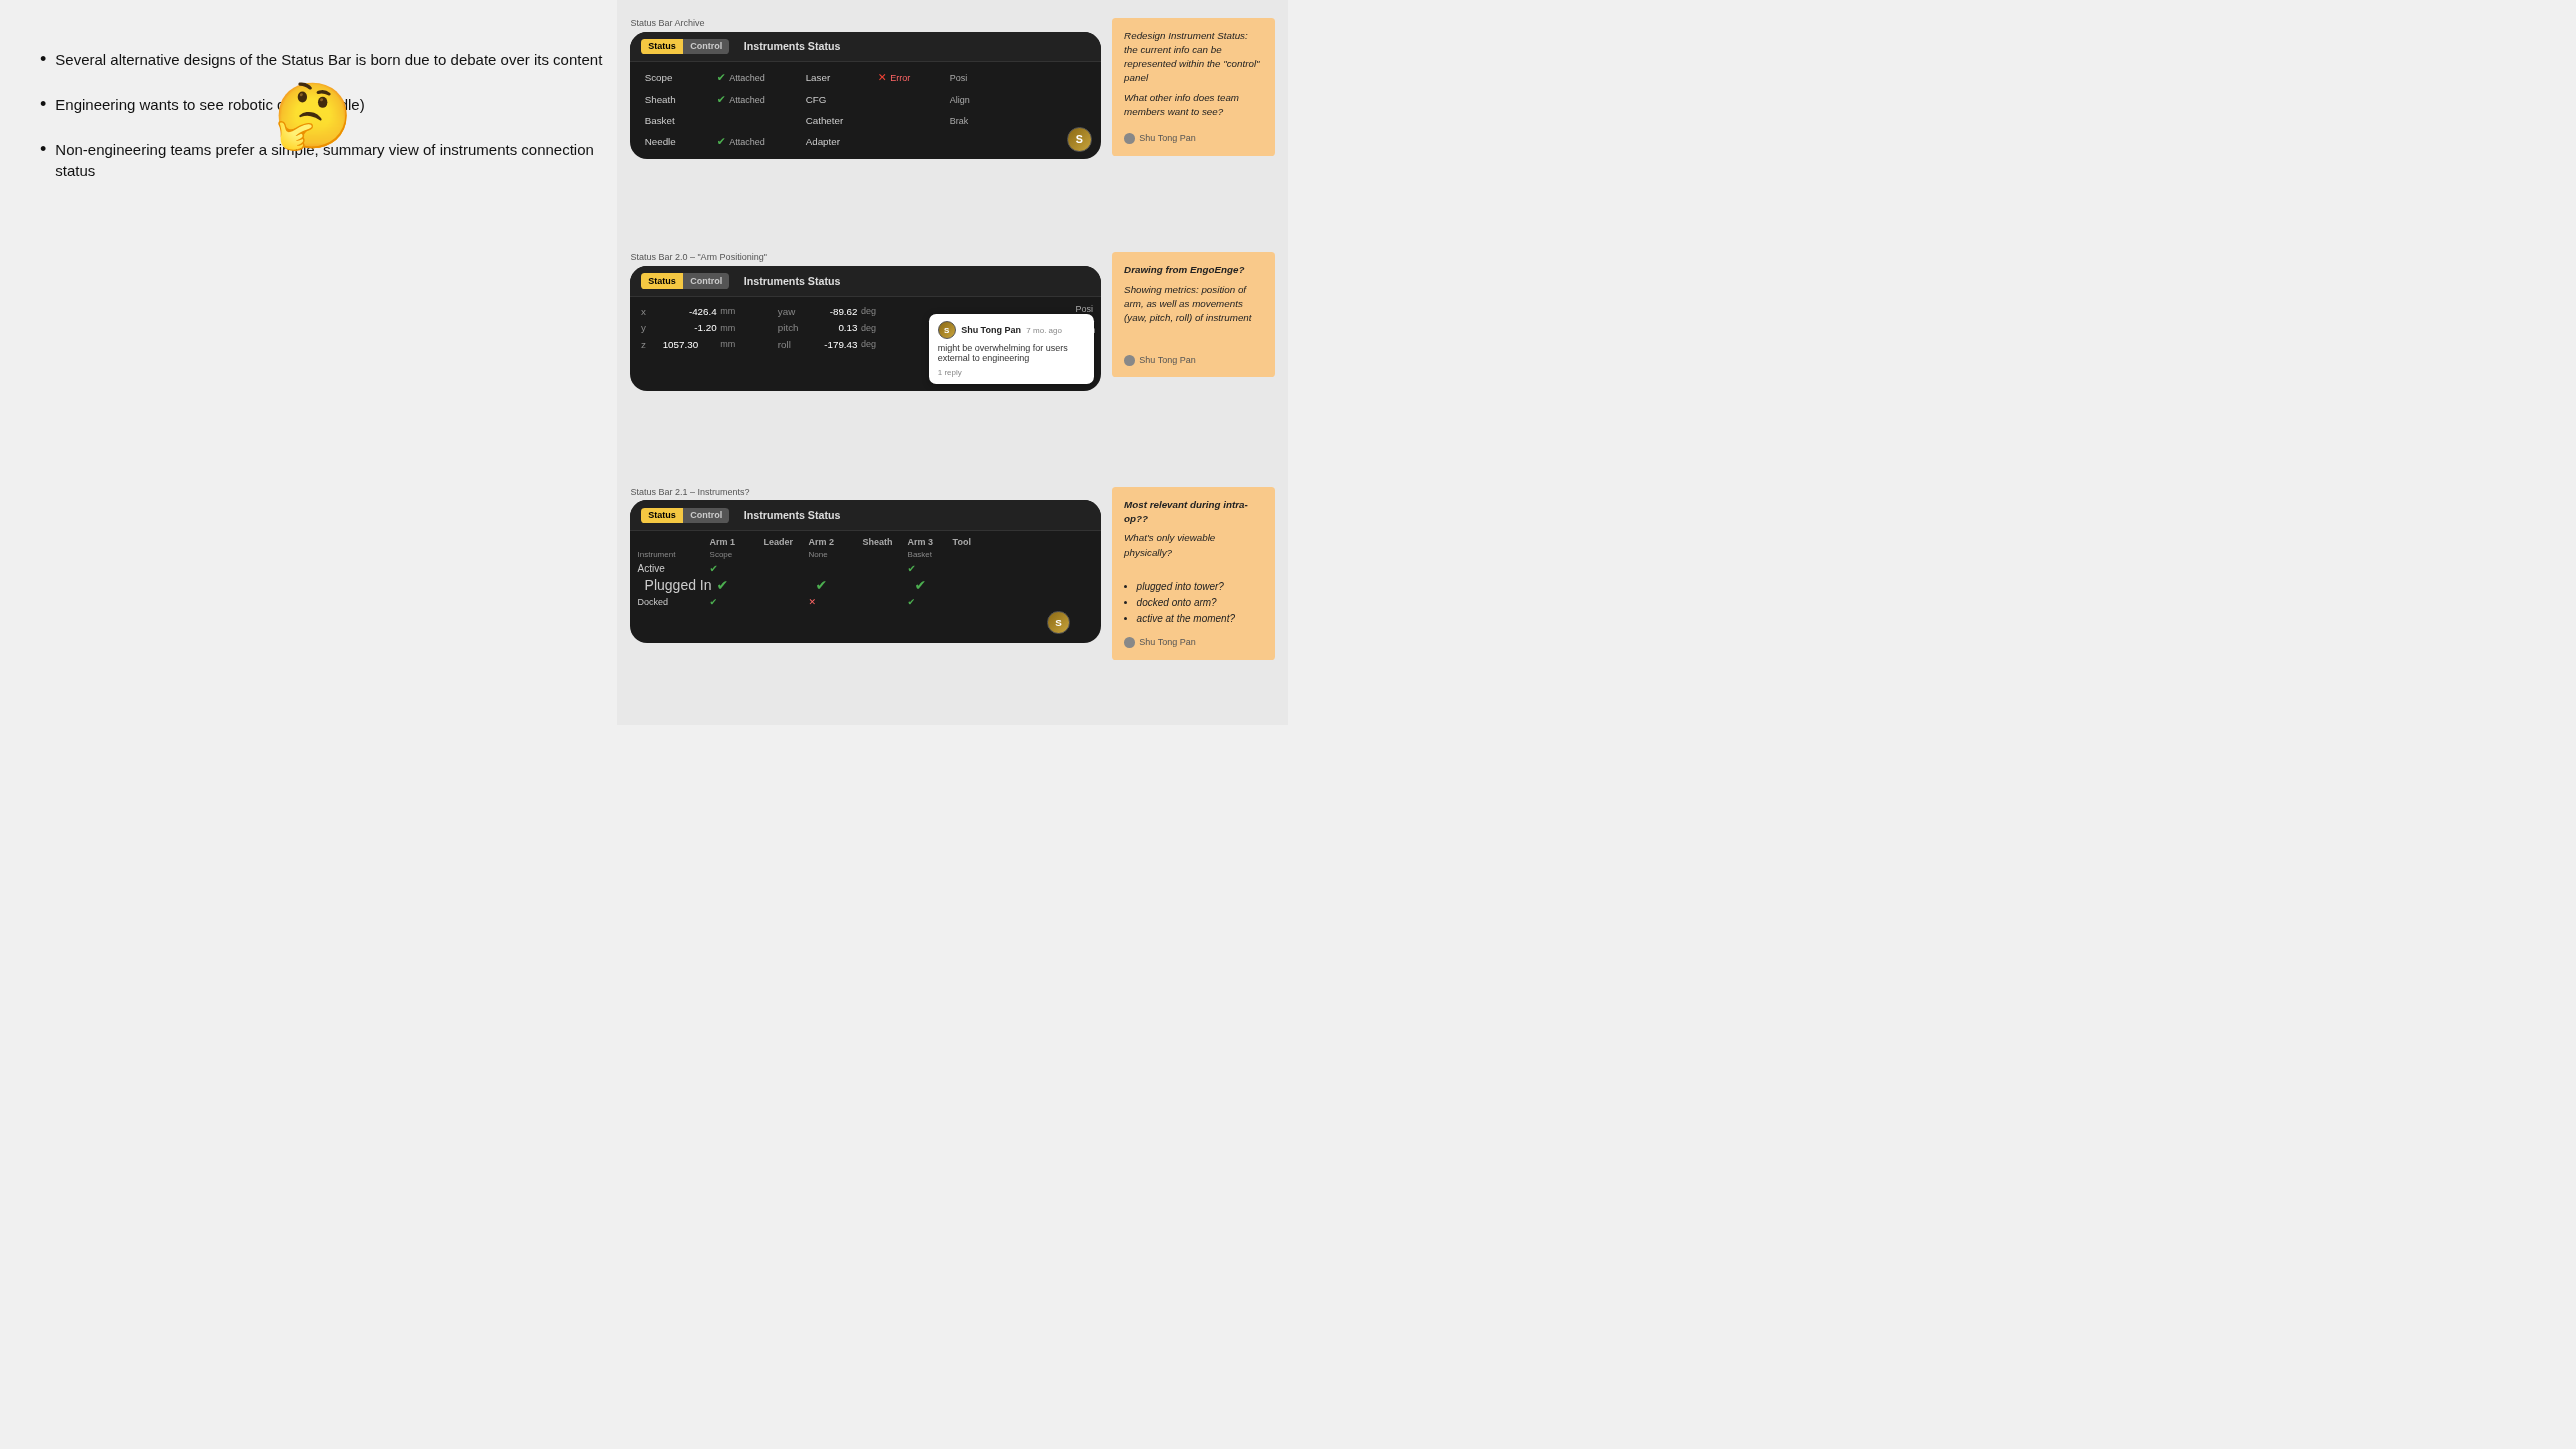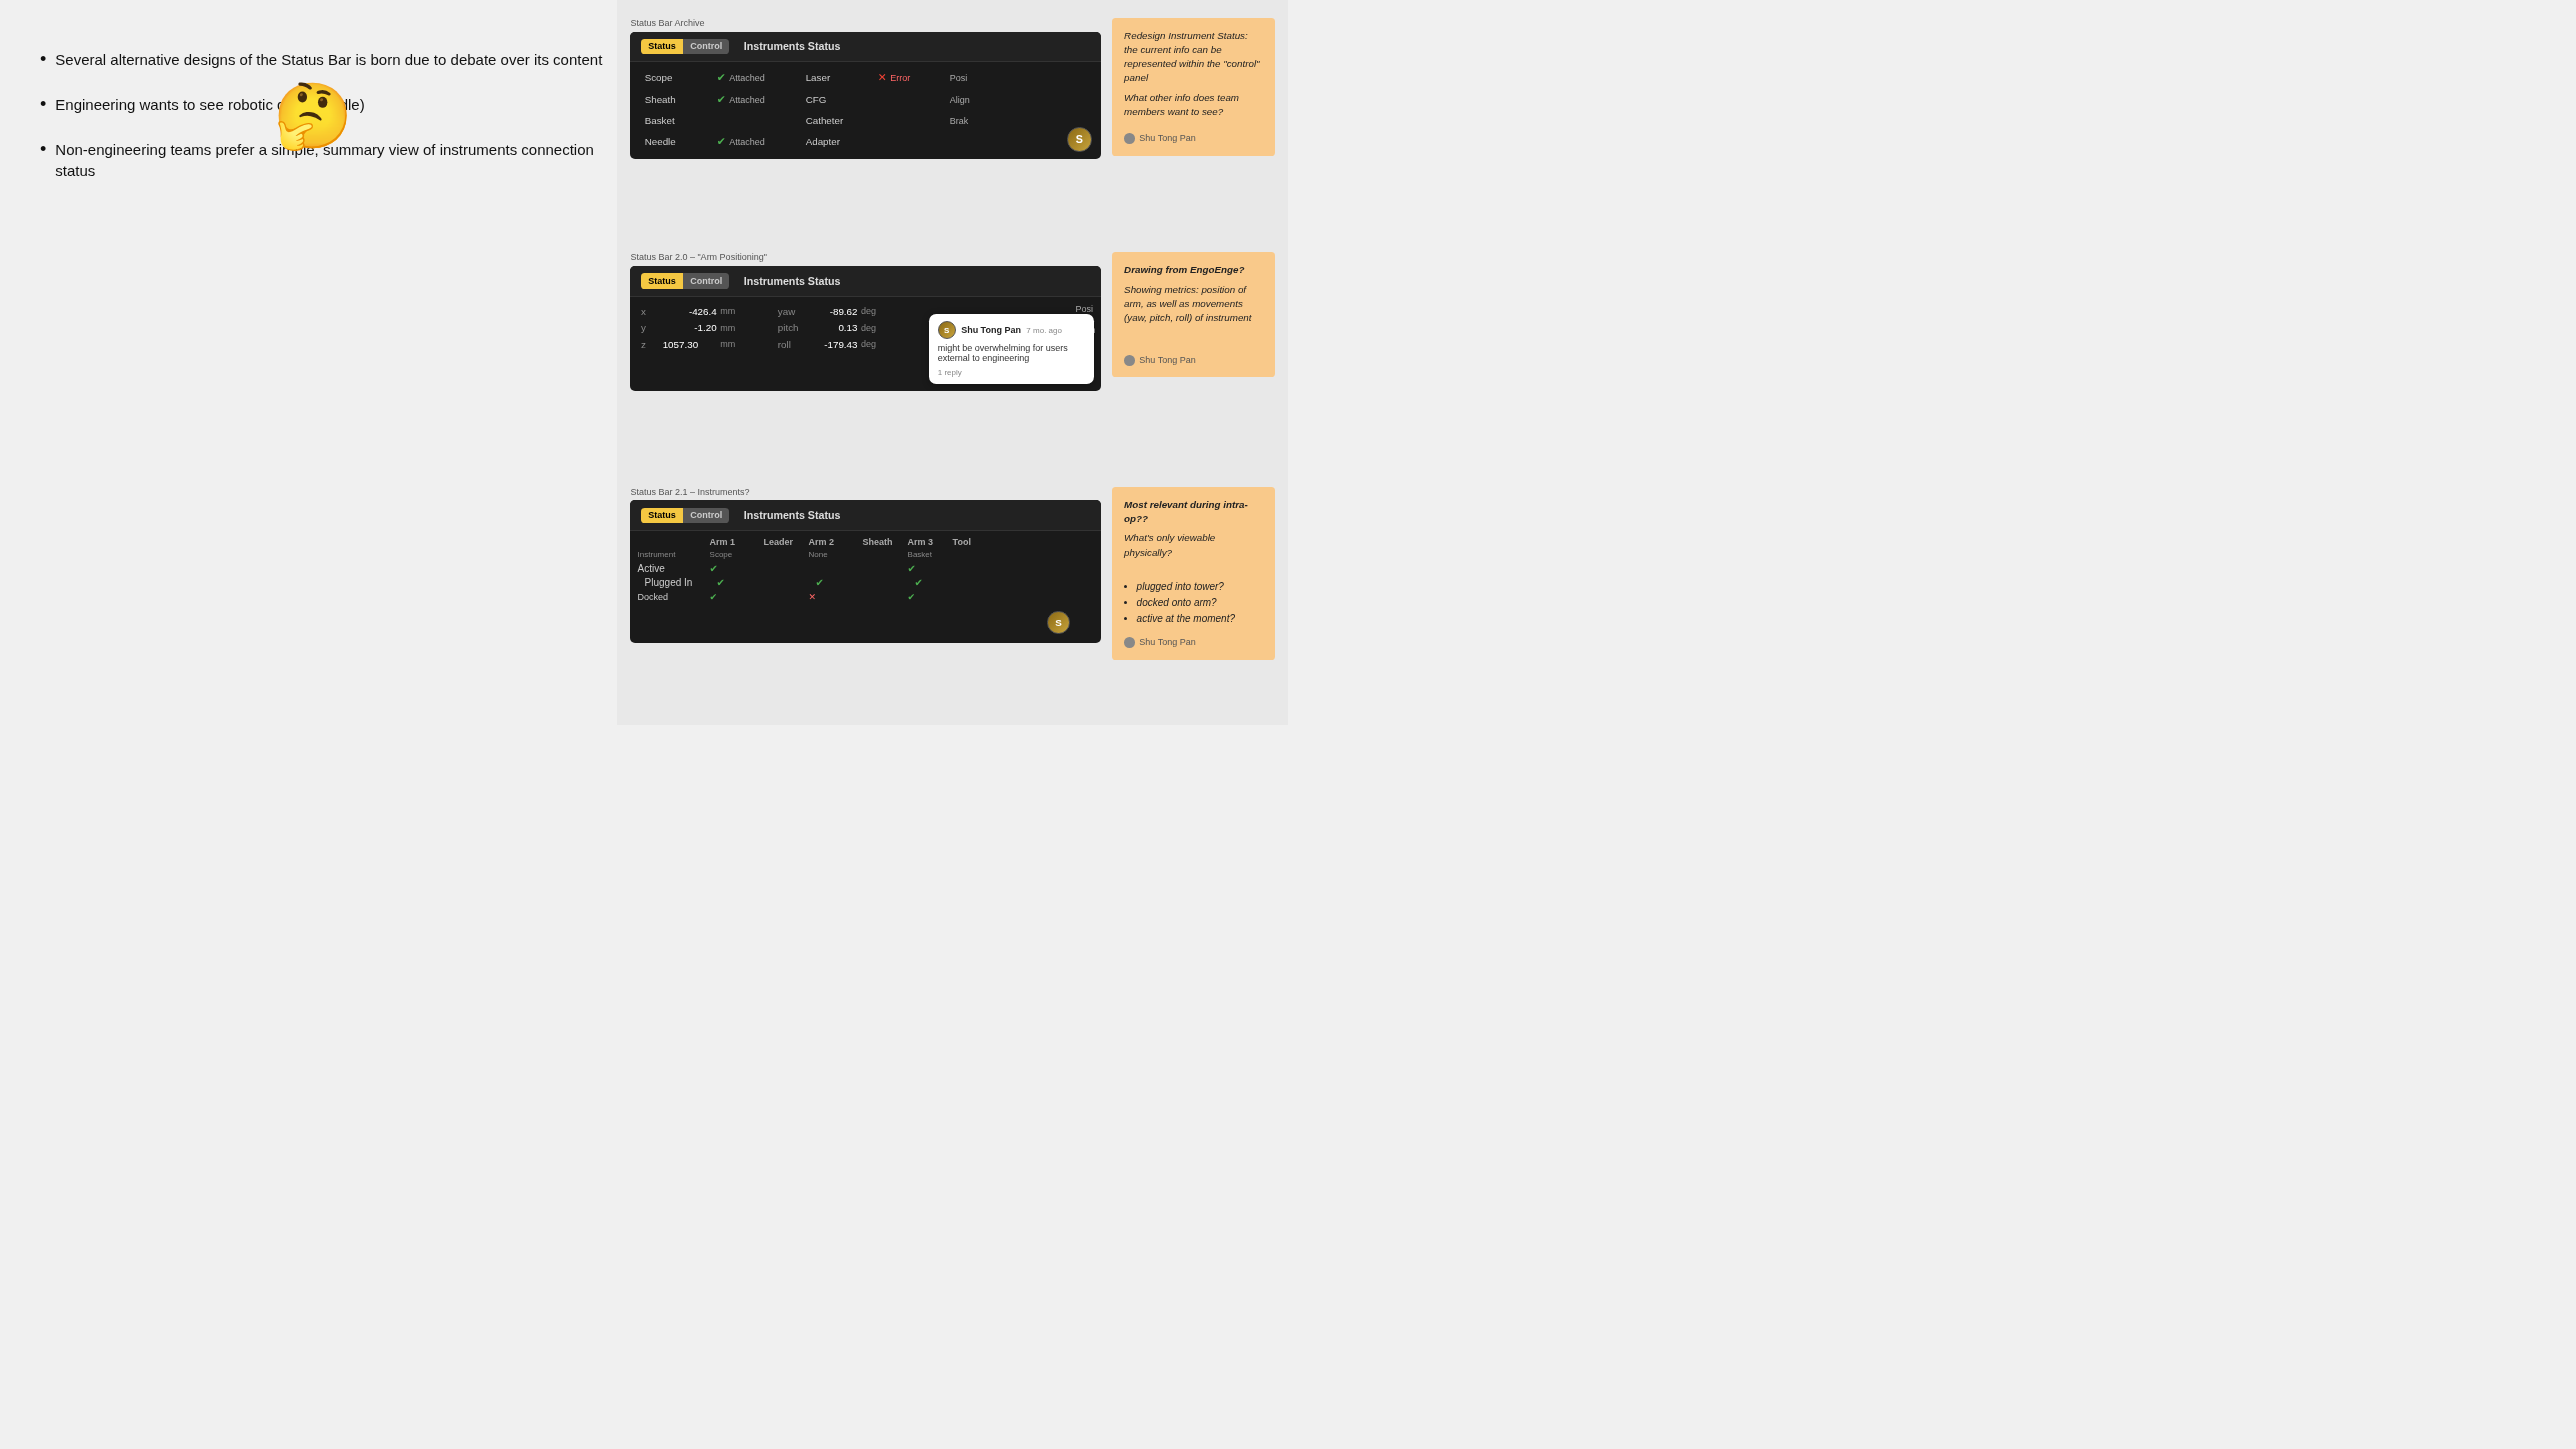--- a/index.html
+++ b/index.html
@@ -124,21 +124,21 @@
     .author-icon {
       width: 10.7px;
       height: 10.7px;
       background: #888;
       border-radius: 50%;
     }
 
     
     .mockup {
       background: #1a1a1a;
-      border-radius: 5px;
+      border-radius: 17px;
       flex: 1;
       overflow: hidden;
       position: relative;
       min-height: 125px;
     }
 
     .mockup-label {
       font-size: 9px;
       color: #555;
       margin-bottom: 3.6px;
@@ -510,21 +510,21 @@
             <span style="color:#4caf50;">✔</span>
             <span></span>
             <span></span>
             <span></span>
             <span></span>
             <span></span>
             <span style="color:#4caf50;">✔</span>
             <span></span>
           </div>
 
-          <div style="display:grid;grid-template-columns:72px 45px 9px 45px 45px 9px 45px 45px 36px;font-size:10px;color:#ccc;margin-bottom:3.6px;align-items:center;padding-left:7px;">
+          <div style="display:grid;grid-template-columns:72px 45px 9px 45px 45px 9px 45px 45px 36px;font-size:14px;color:#ccc;margin-bottom:3.6px;align-items:center;padding-left:7px;">
             <span>Plugged In</span>
             <span style="color:#4caf50;">✔</span>
             <span></span>
             <span></span>
             <span style="color:#4caf50;">✔</span>
             <span></span>
             <span></span>
             <span style="color:#4caf50;">✔</span>
             <span></span>
           </div>

